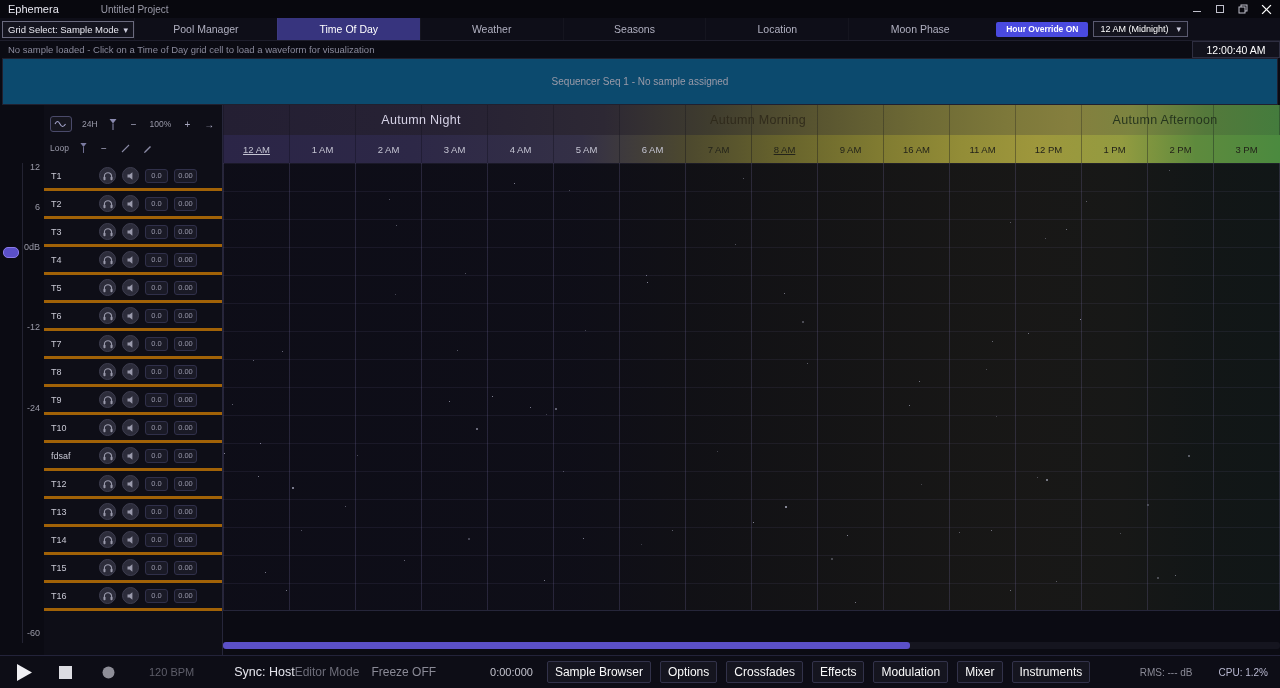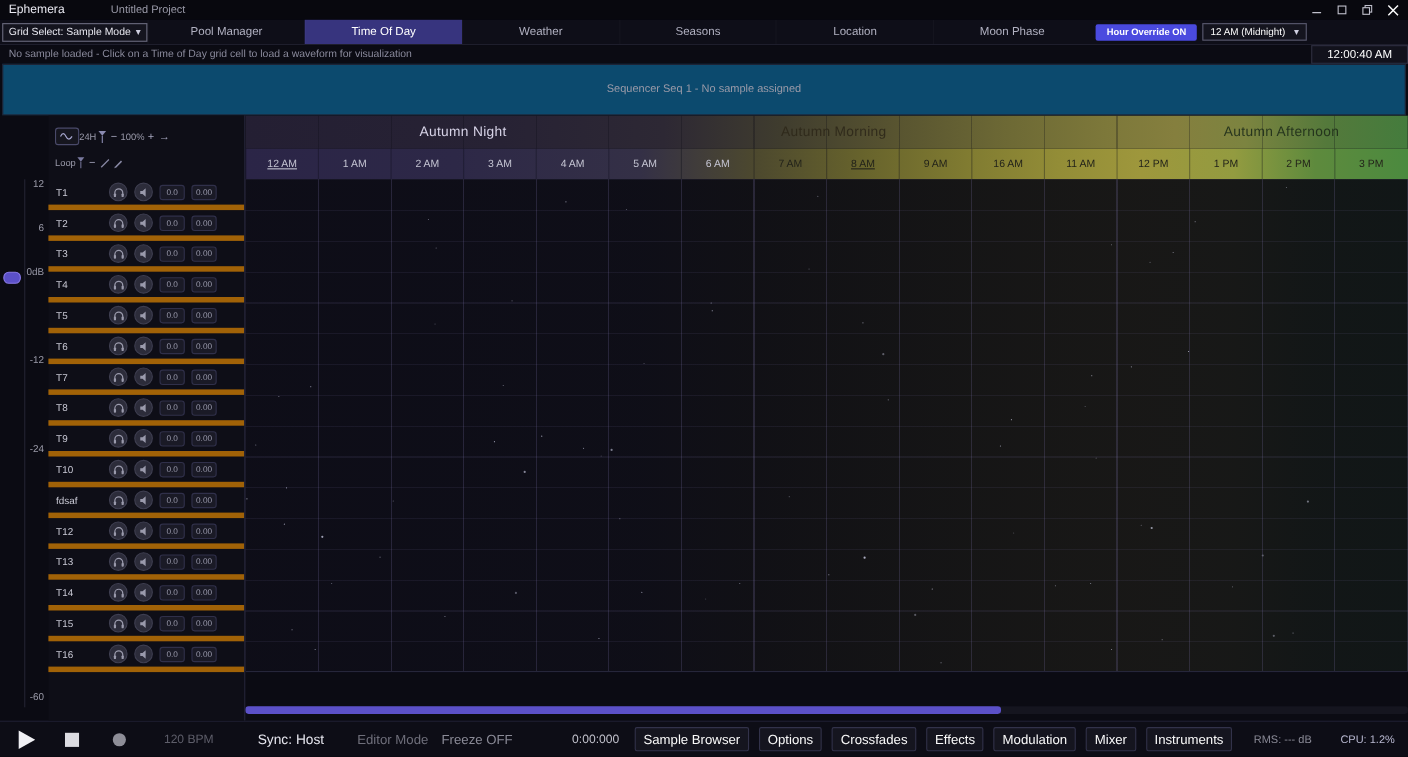--- a/index.html
+++ b/index.html
@@ -42,29 +42,29 @@
   .main { flex:1; display:flex; position:relative; background:#0b0b13; }
 
   .dbstrip { width:44px; flex:0 0 44px; position:relative; font-size:9px; color:#9a9aa8; }
   .db-label { position:absolute; right:4px; transform:translateY(-50%);text-align:center; }
   .db-line { position:absolute; left:22px; top:58px; bottom:12px; width:1px; background:#232332; }
   .db-handle { position:absolute; left:3px; top:142px; width:16px; height:11px; border-radius:5px;
     background:var(--accent,#6656d8); border:1px solid #8a7ae8; }
 
   .trackpanel { width:178px; flex:0 0 178px; display:flex; flex-direction:column; background:#0e0e17; }
   .tp-toolbar { height:58px; flex:0 0 58px; padding:7px 4px 0 6px; }
-  .tp-row { display:flex; align-items:center; height:24px; font-size:8.5px; color:#9a9aaa; }
+  .tp-row { display:flex; align-items:center; gap:10px; height:24px; font-size:8.5px; color:#9a9aaa; }
   .tool-btn { min-width:22px; height:16px; border:1px solid #4a4a6a; background:#16161f; color:#a8a8c0;
     display:flex; align-items:center; justify-content:center; font-size:10px; border-radius:3px; }
   .tool-btn.ghost { border:none; background:none; min-width:12px; }
   .marker { display:flex; align-items:center; }
   .zoom-label { color:#9a9aaa; }
 
   .tracks { flex:1; }
-  .track-row { height:28px; display:flex; align-items:center; border-bottom:5px solid #a16207; padding-left:7px; gap:6px; }
+  .track-row { height:28px; display:flex; align-items:center; border-bottom:3px solid #a16207; padding-left:7px; gap:6px; }
   .track-name { width:42px; font-size:9px; color:#c8c8d4; }
   .tbtn { width:17px; height:17px; border-radius:50%; background:#2c2c3a; border:1px solid #3e3e50;
     display:flex; align-items:center; justify-content:center; flex:0 0 17px; }
   .tval { width:23px; height:14px; border-radius:3px; background:#1a1a26; border:1px solid #30304a;
     color:#9a9aac; font-size:7.5px; display:flex; align-items:center; justify-content:center; }
 
   
   .gridarea { flex:1; display:flex; flex-direction:column; border-left:1px solid #26263a; position:relative; overflow:hidden; }
   .season-row { height:30px; flex:0 0 30px; position:relative;
     background-image:
@@ -94,21 +94,21 @@
   .hscroll-thumb { position:absolute; left:0; top:0; height:100%; width:65%; background:var(--accent,#5b50c8); border-radius:3px; }
 
   
   .transport { height:33px; flex:0 0 33px; display:flex; align-items:center; background:#0d0d16;
     border-top:1px solid #23233a; padding:0 10px;justify-content:flex-end; }
   .t-play { margin-left:6px; display:flex; }
   .t-stop { margin-left:26px; display:flex; }
   .t-rec { margin-left:30px; display:flex; }
   .t-bpm { margin-left:34px; color:#5e5e6a; font-size:11px; }
   .t-sync { margin-left:40px; color:#e6e6ee; font-size:12.5px; }
-  .t-editor { margin-left:30px; color:#6e6e7a; font-size:12px; }
+  .t-editor { margin-left:0; color:#6e6e7a; font-size:12px; }
   .t-freeze { margin-left:12px; color:#8a8a96; font-size:12px; }
   .t-time { margin-left:54px; color:#c2c2cc; font-size:11px; }
   .panel-buttons { margin-left:14px; display:flex; gap:9px; }
   .panel-btn { font-size:12px; color:#fafafa; background:#15151f; border:1px solid #32324a; border-radius:2px;
     padding:3px 7px; white-space:nowrap; cursor:default; }
   .t-rms { margin-left:auto; color:#8a8a96; font-size:10px; }
   .t-cpu { margin-left:26px; margin-right:2px; color:#b8b8d0; font-size:10px; }
 </style>
 </head>
 <body>

